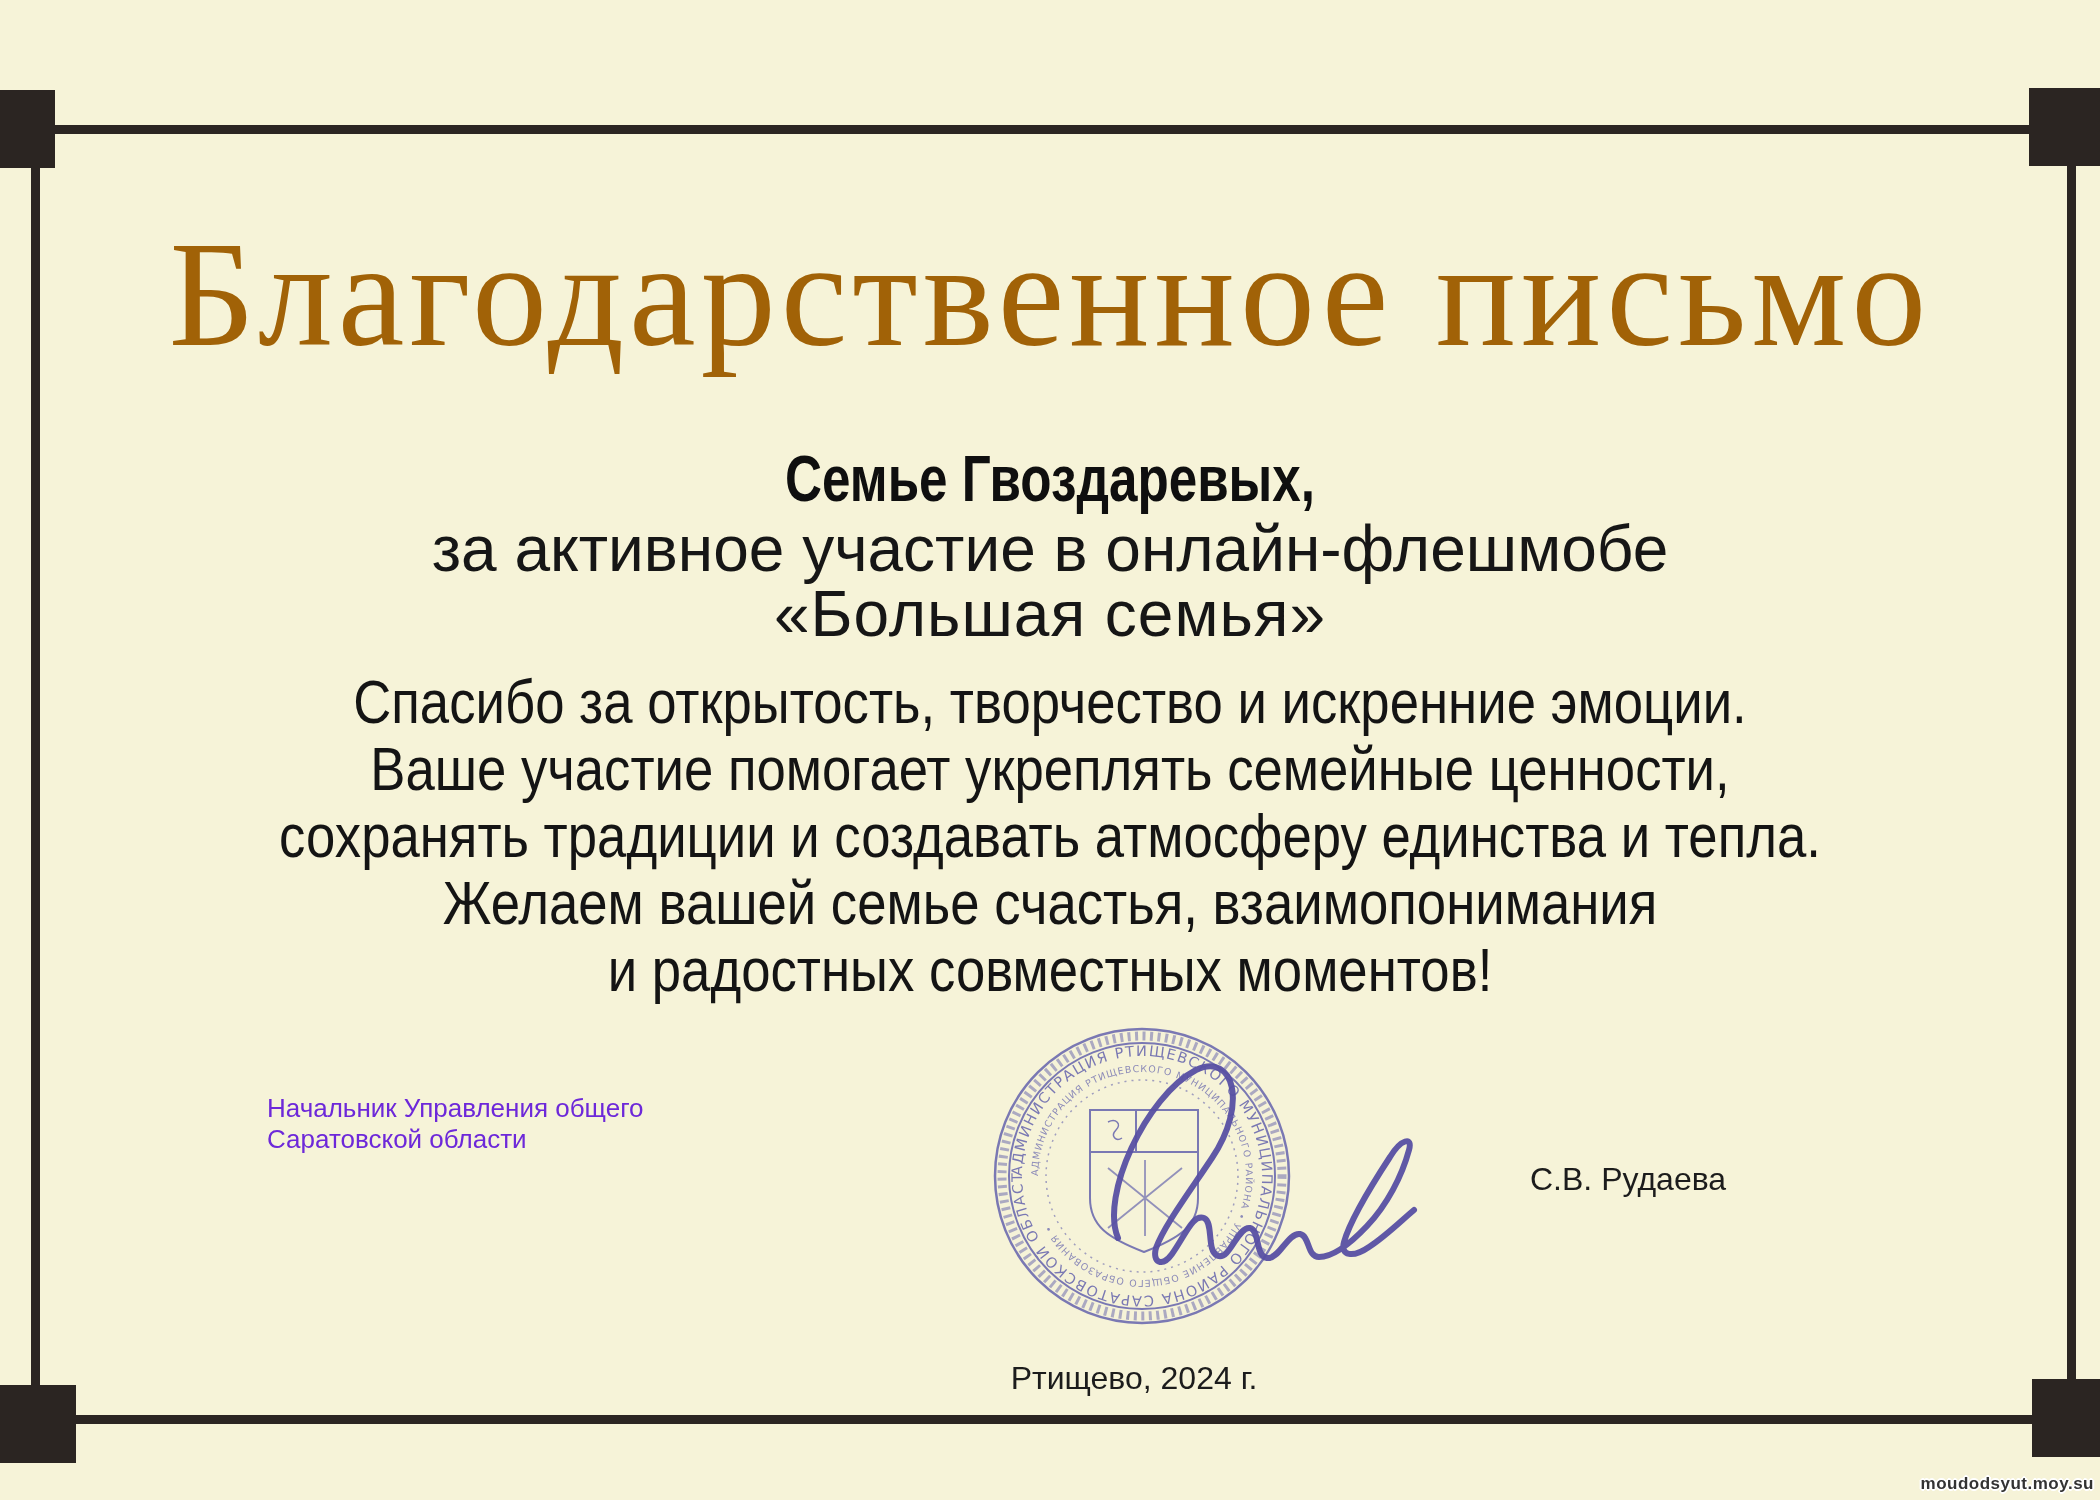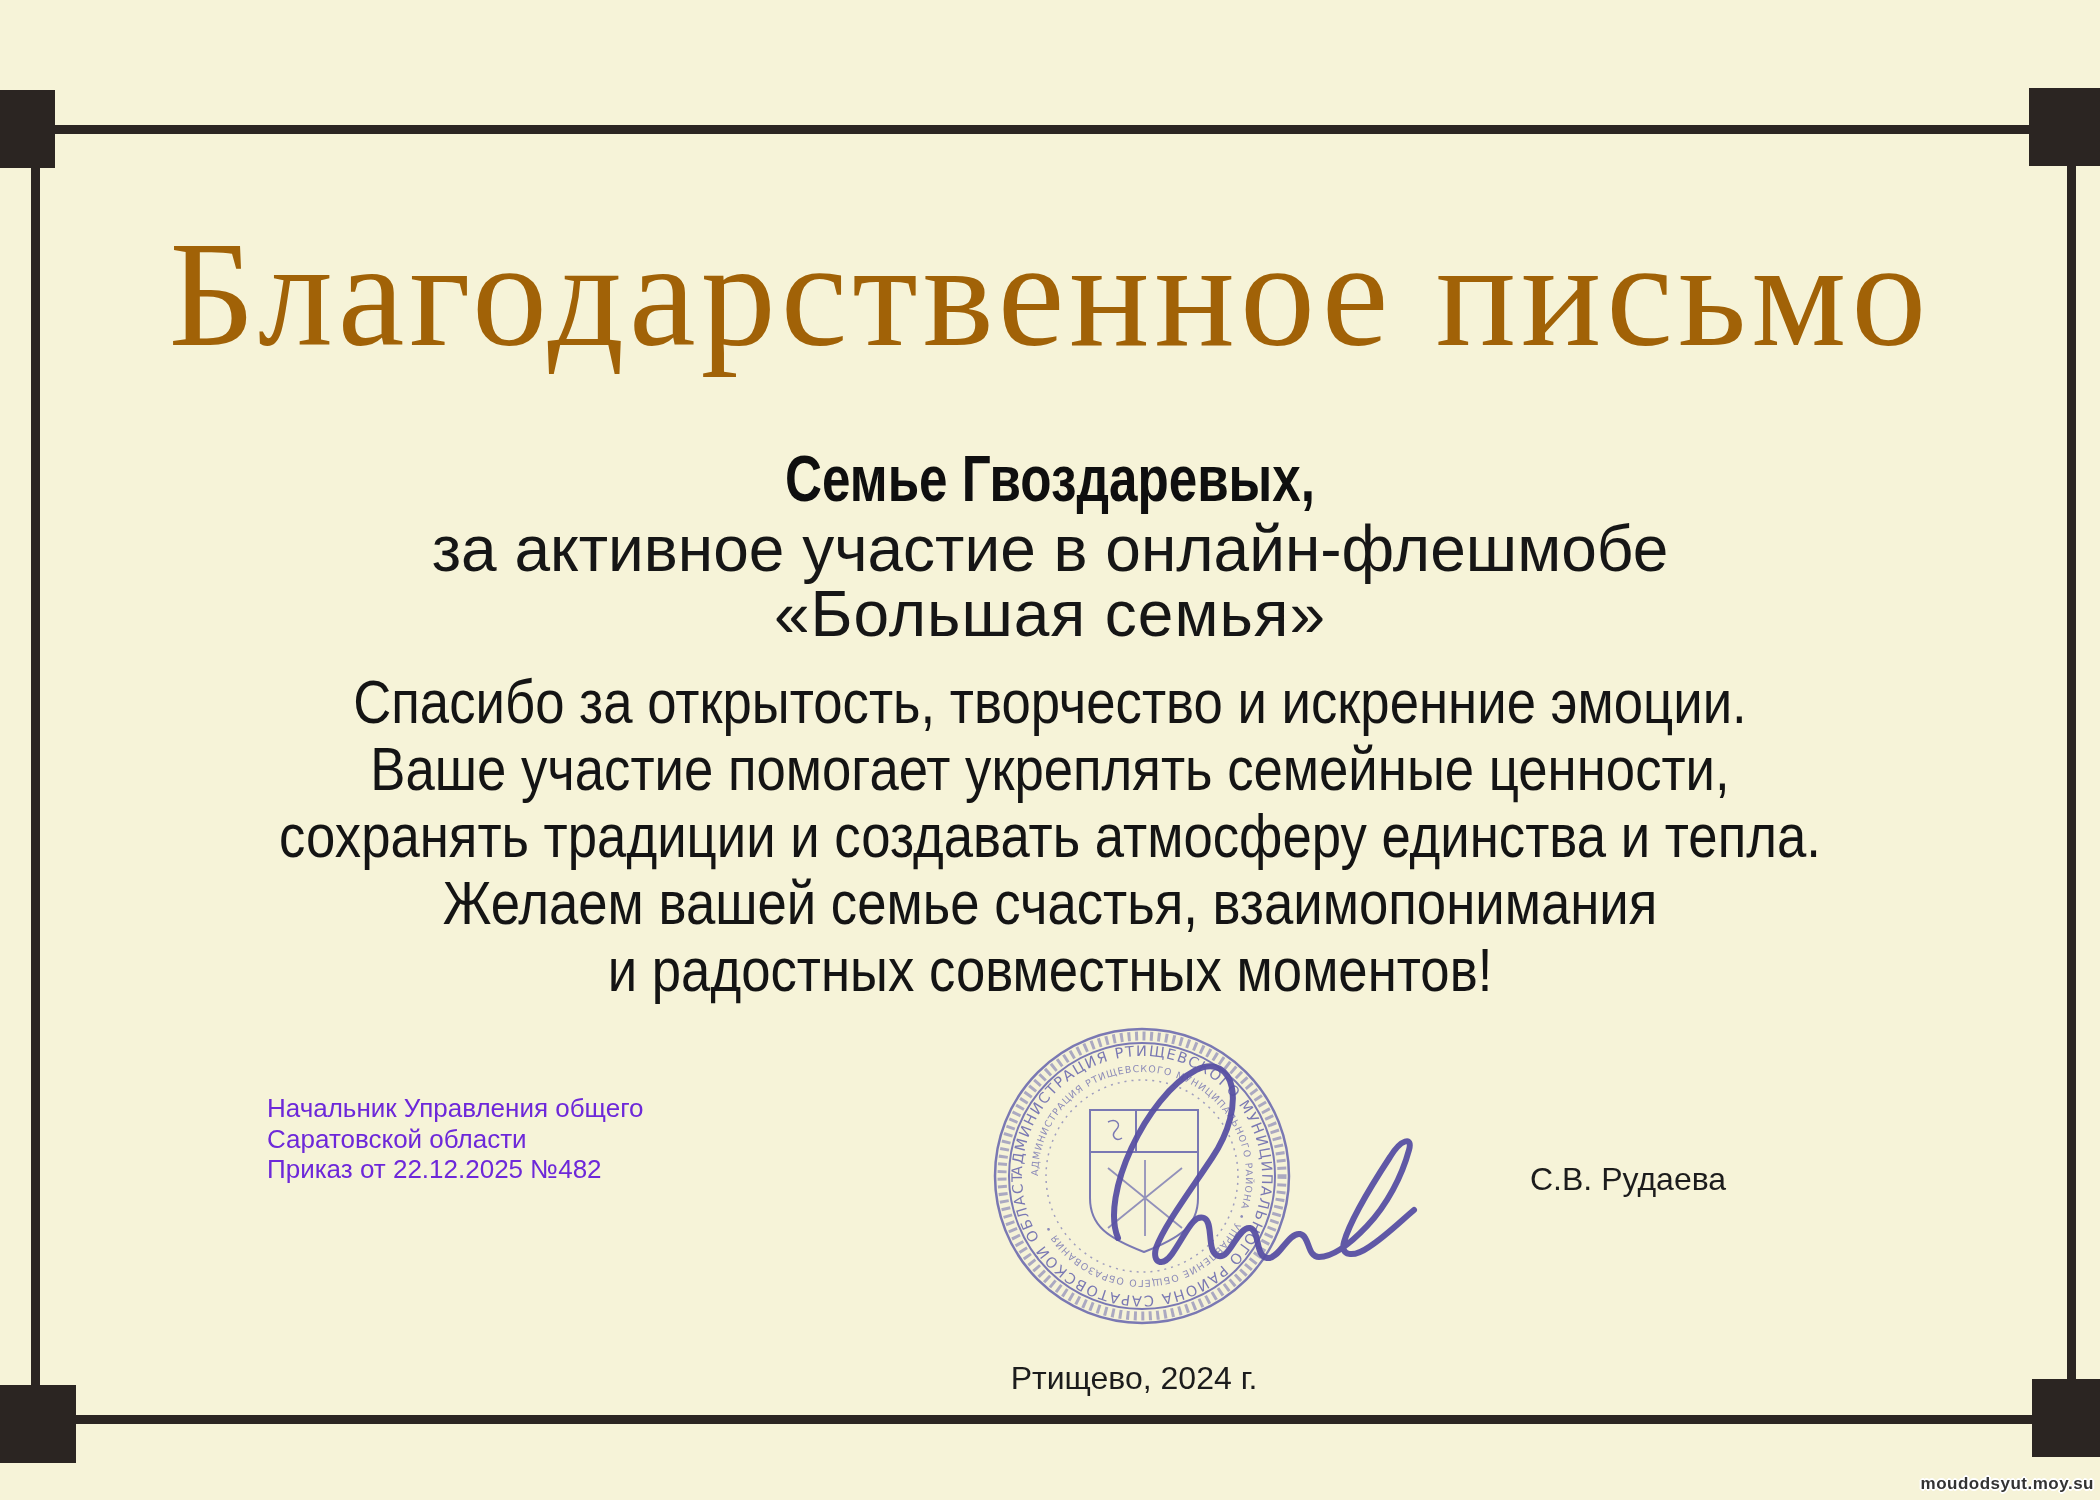--- a/index.html
+++ b/index.html
@@ -89,21 +89,20 @@
     <div>Спасибо за открытость, творчество и искренние эмоции.</div>
     <div>Ваше участие помогает укреплять семейные ценности,</div>
     <div>сохранять традиции и создавать атмосферу единства и тепла.</div>
     <div>Желаем вашей семье счастья, взаимопонимания</div>
     <div>и радостных совместных моментов!</div>
   </div>
 
   <div class="official-block">
     <div>Начальник Управления общего</div>
     <div>Саратовской области</div>
-    <div>Приказ от 22.12.2025 №482</div>
   </div>
 
   <svg class="stamp-svg" viewBox="0 0 470 350">
     <g fill="none" stroke="#6968ae" opacity="0.88">
       <circle cx="192" cy="176" r="147" stroke-width="2.5"></circle>
       <circle cx="192" cy="176" r="133" stroke-width="2"></circle>
       <circle cx="192" cy="176" r="140" stroke-width="9" stroke-dasharray="3 4.5" opacity="0.6"></circle>
       <circle cx="192" cy="176" r="96" stroke-width="1.5" stroke-dasharray="2 5" opacity="0.7"></circle>
 
       <path id="ringA" d="M 72 176 A 120 120 0 1 1 312 176 A 120 120 0 1 1 72 176" stroke="none"></path>

